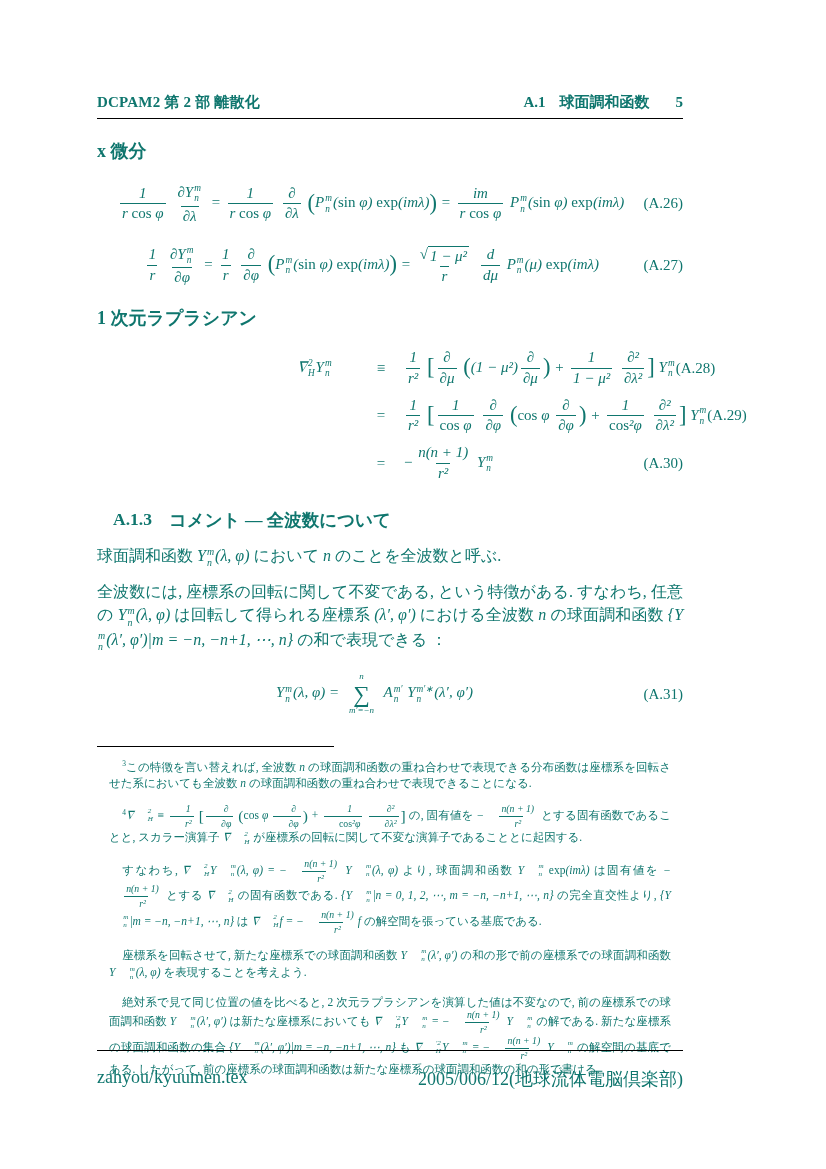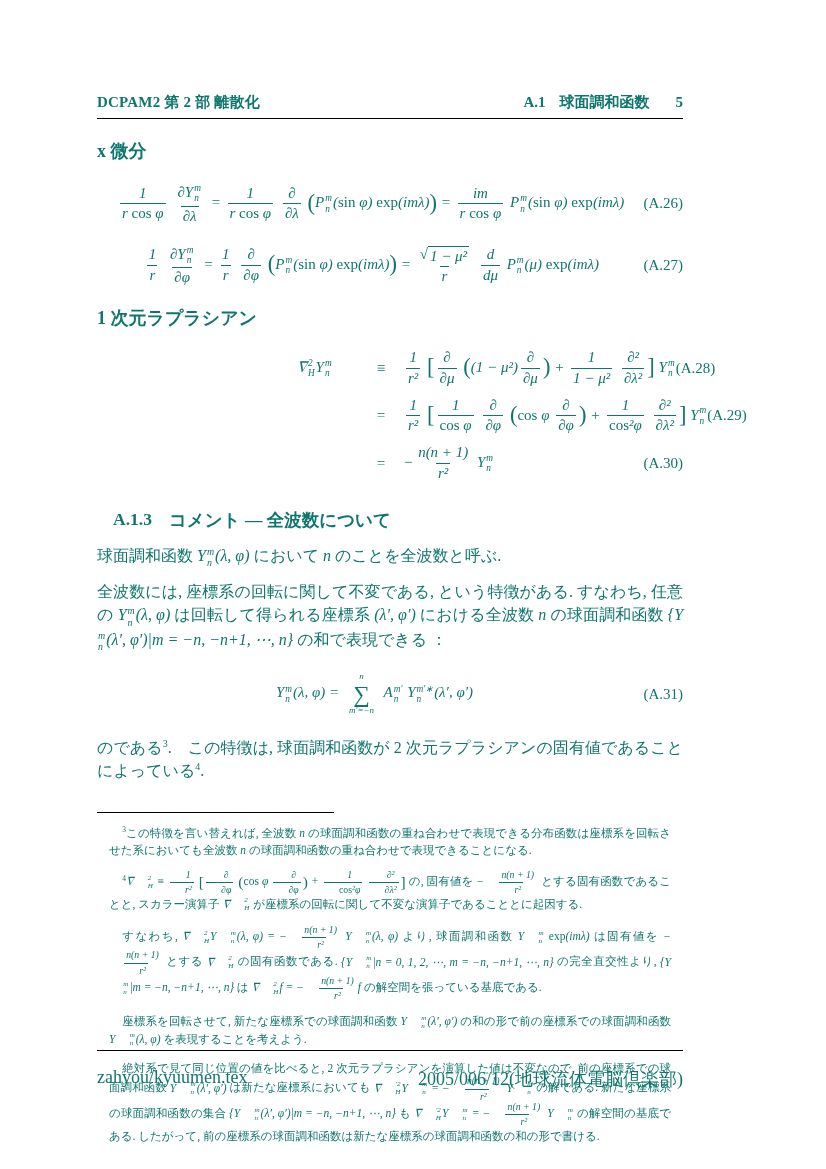--- a/index.html
+++ b/index.html
@@ -275,21 +275,20 @@
           <sup>m′</sup>
           <sub>n</sub>
         </span> Y<span class="ss">
           <sup>m′∗</sup>
           <sub>n</sub>
         </span>(λ′, φ′)</span>
     <span class="sp-b"></span>
     <span class="eq-tag">(A.31)</span>
   </div>
 
-  <p class="para">のである<sup>3</sup>.　この特徴は, 球面調和函数が 2 次元ラプラシアンの固有値であることによっている<sup>4</sup>.</p>
 
   <div class="fnotes">
     <div class="fnote-rule"></div>
     <p class="fnp mk"><sup class="mark">3</sup><span>この特徴を言い替えれば, 全波数 <i>n</i> の球面調和函数の重ね合わせで表現できる分布函数は座標系を回転させた系においても全波数 <i>n</i> の球面調和函数の重ね合わせで表現できることになる.</span></p>
     <p class="fnp mk"><sup class="mark">4</sup><span><i>∇<span class="ss">
               <sup>2</sup>
               <sub>H</sub>
             </span> ≡ <span class="frac">
               <span class="fn">1</span>
               <span class="fd">r²</span>

